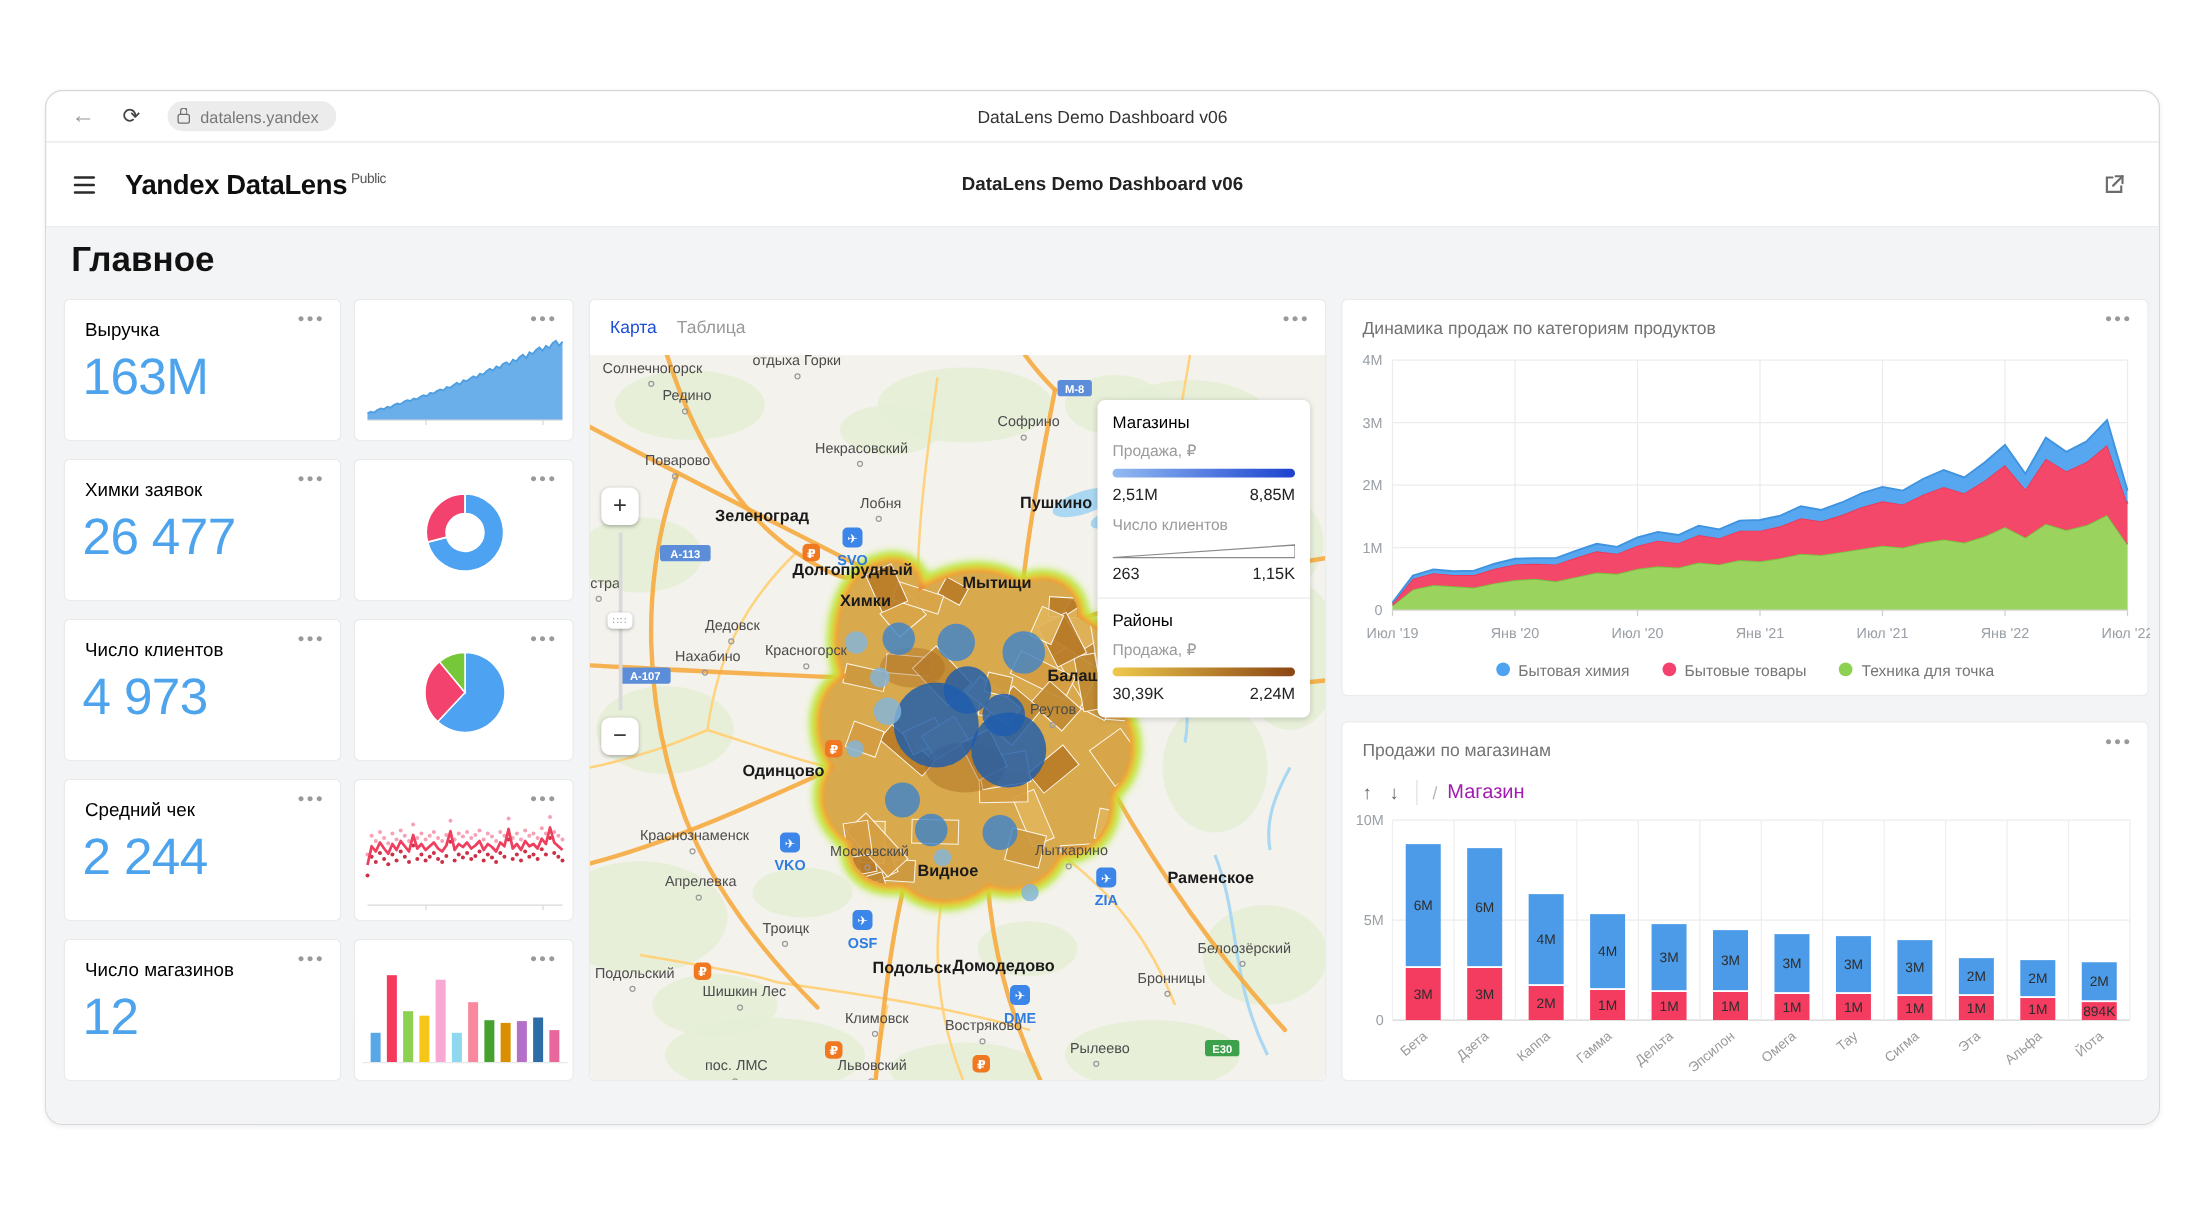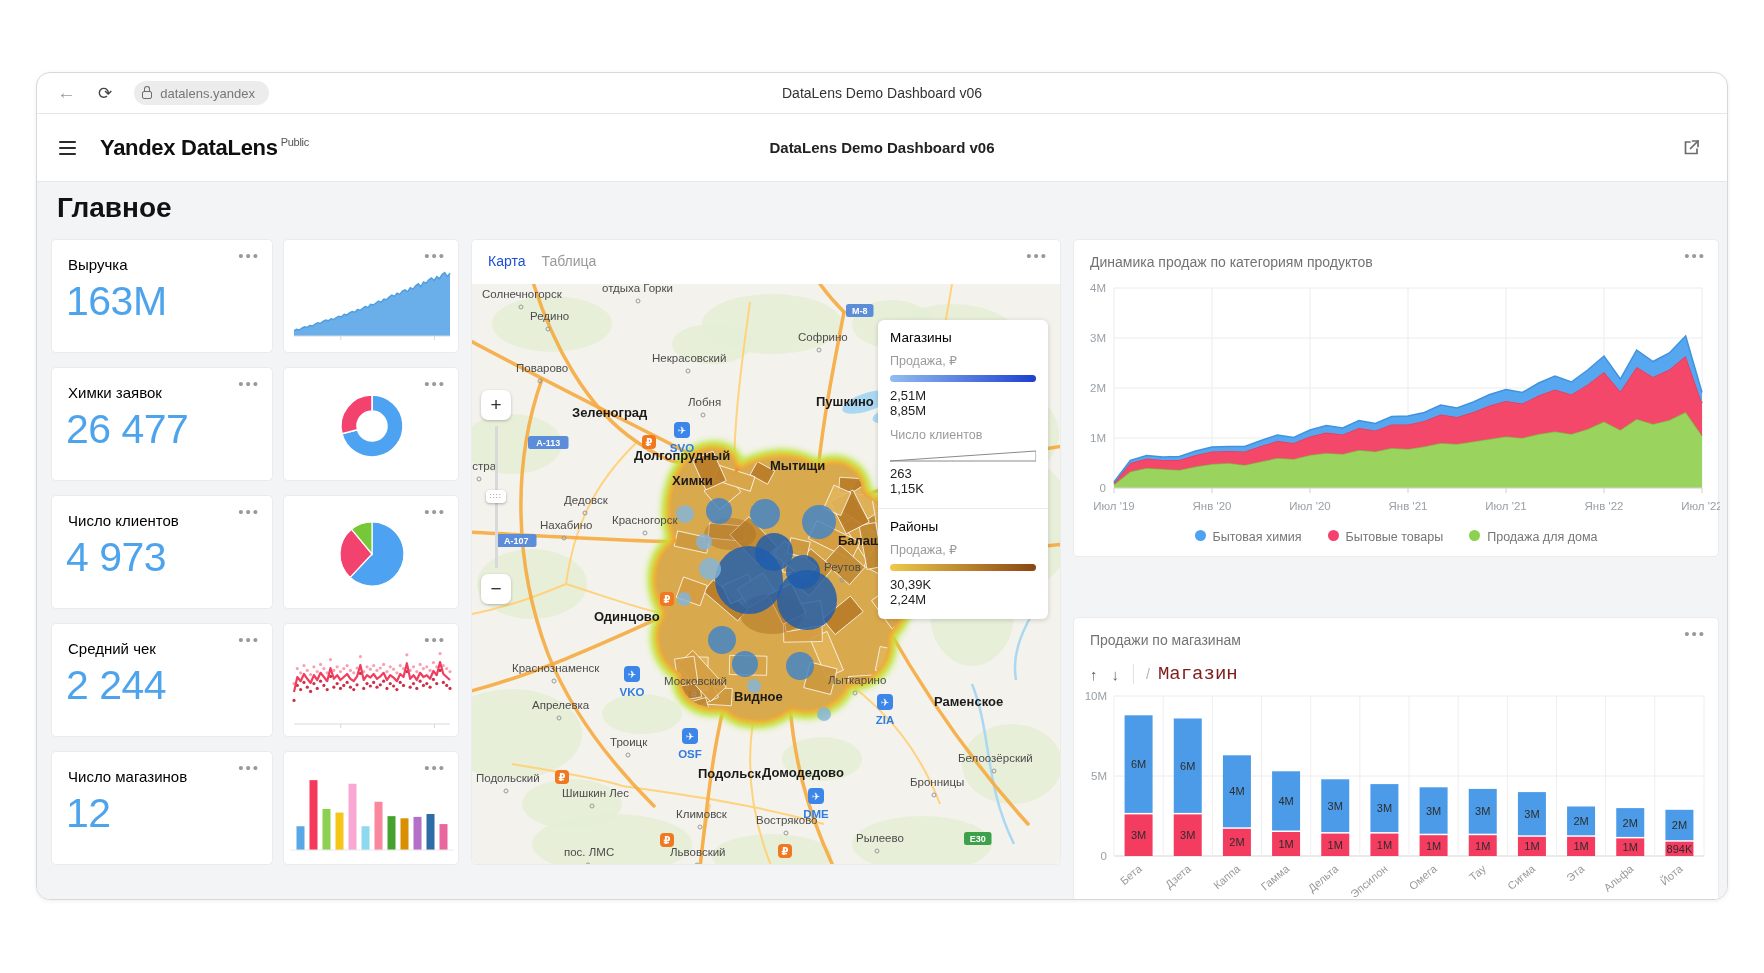--- a/index.html
+++ b/index.html
@@ -43,33 +43,33 @@
   .zoom-track{position:absolute;width:3px;background:#d9d9d9;z-index:4;}
   .zoom-grip{position:absolute;width:20px;height:13px;background:#fff;border-radius:4px;box-shadow:0 1px 3px rgba(0,0,0,.3);
     z-index:5;display:flex;align-items:center;justify-content:center;color:#999;font-size:8px;letter-spacing:1px;cursor:grab;}
   .map-legend{position:absolute;left:406px;top:36px;width:170px;background:#fff;border-radius:6px;
     box-shadow:0 1px 5px rgba(0,0,0,.18);z-index:6;font-size:12px;}
   .ml-sec{padding:10px 12px 12px;}
   .ml-sec + .ml-sec{border-top:1px solid #ebebeb;}
   .ml-title{font-size:13.5px;color:#000;font-weight:500;margin-bottom:8px;}
   .ml-metric{color:#9b9b9b;font-size:12.5px;margin-bottom:7px;}
   .ml-grad{height:7px;border-radius:3.5px;margin-bottom:6px;}
-  .ml-vals{display:flex;justify-content:space-between;color:#222;font-size:13px;flex-direction:column;}
+  .ml-vals{display:flex;justify-content:space-between;color:#222;font-size:13px;}
   .g-blue{background:linear-gradient(90deg,#93bcf2,#1b41cf);}
   .g-brown{background:linear-gradient(90deg,#eec94b,#8a4513);}
   .g-heat{background:linear-gradient(90deg,#85dd2e,#e8e04a 55%,#c22020);}
   
   .legend-row{position:absolute;left:0;right:0;bottom:12px;display:flex;justify-content:center;gap:26px;}
   .legend-item{display:flex;align-items:flex-start;gap:7px;font-size:12.5px;color:#767676;cursor:pointer;}
   .legend-dot{width:11px;height:11px;border-radius:50%;}
   .sort-row{position:absolute;left:16px;top:44px;display:flex;align-items:center;height:24px;}
   .sort-ic{color:#666;font-size:15px;margin-right:14px;cursor:pointer;}
   .sort-div{width:1px;height:20px;background:#e2e2e2;margin-right:12px;}
   .crumb-slash{color:#b5b5b5;margin-right:8px;font-size:14px;}
-  .crumb{color:#7f1d1d;font-size:19px;cursor:pointer;font-family:Liberation Mono, monospace;}
+  .crumb{color:#a21caf;font-size:16px;cursor:pointer;}
   svg text{font-family:"Liberation Sans","DejaVu Sans",sans-serif;}
 </style>
 </head>
 <body>
 
 <div class="canvas">
   <div class="window">
 
     <div class="toolbar">
       <span class="tb-back">←</span>
@@ -622,26 +622,26 @@
             <div class="legend-item">
               <span class="legend-dot" style="background: rgb(77, 162, 241);"></span>
               <span>Бытовая химия</span>
             </div>
             <div class="legend-item">
               <span class="legend-dot" style="background: rgb(244, 66, 110);"></span>
               <span>Бытовые товары</span>
             </div>
             <div class="legend-item">
               <span class="legend-dot" style="background: rgb(140, 209, 80);"></span>
-              <span>Продажа для дома</span>
+              <span>Техника для точка</span>
             </div>
           </div>
       </div>
 
-      <div class="card" style="left:1036px;top:395px;width:646px;height:288px;margin-top:40px;">
+      <div class="card" style="left:1036px;top:395px;width:646px;height:288px;">
         <div class="chart-title">Продажи по магазинам</div>
         <span class="dots">•••</span>
         <div class="sort-row">
           <span class="sort-ic">↑</span>
           <span class="sort-ic">↓</span>
           <span class="sort-div"></span>
           <span class="crumb-slash">/</span>
           <span class="crumb">Магазин</span>
         </div>
         <svg id="bar-svg" width="646" height="212" viewBox="0 0 646 212" style="position:absolute;left:0;top:72px;">

